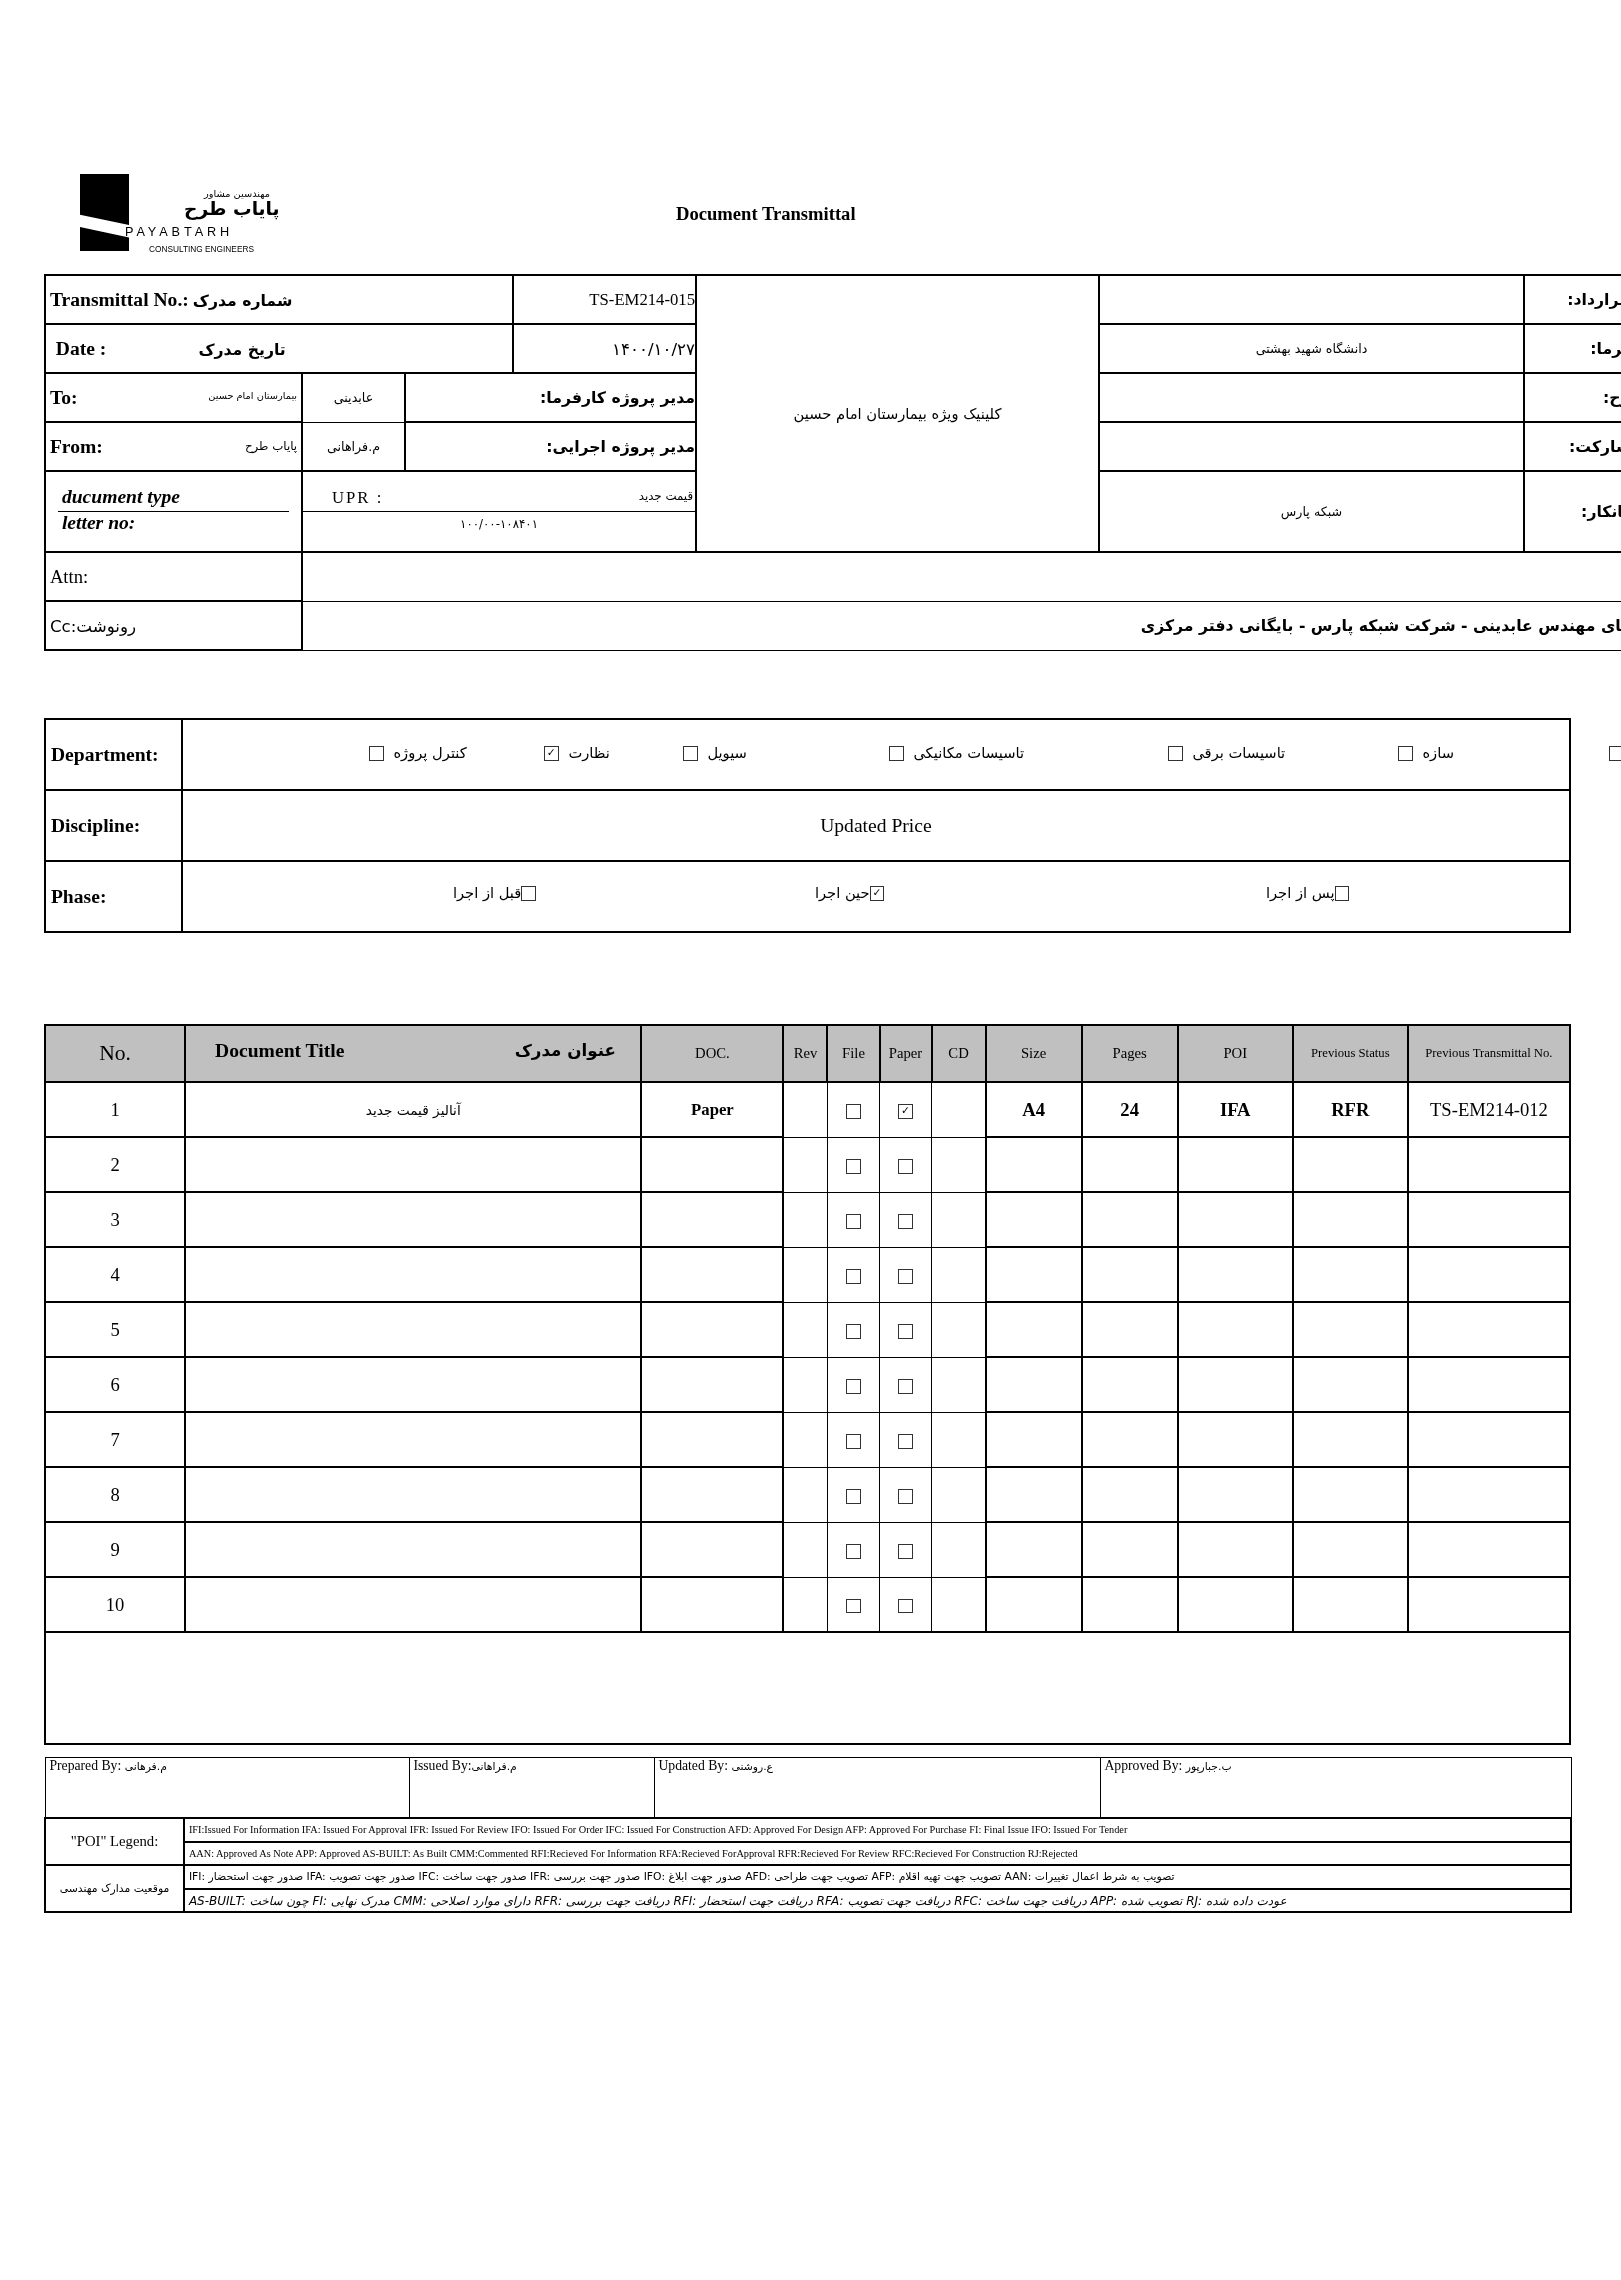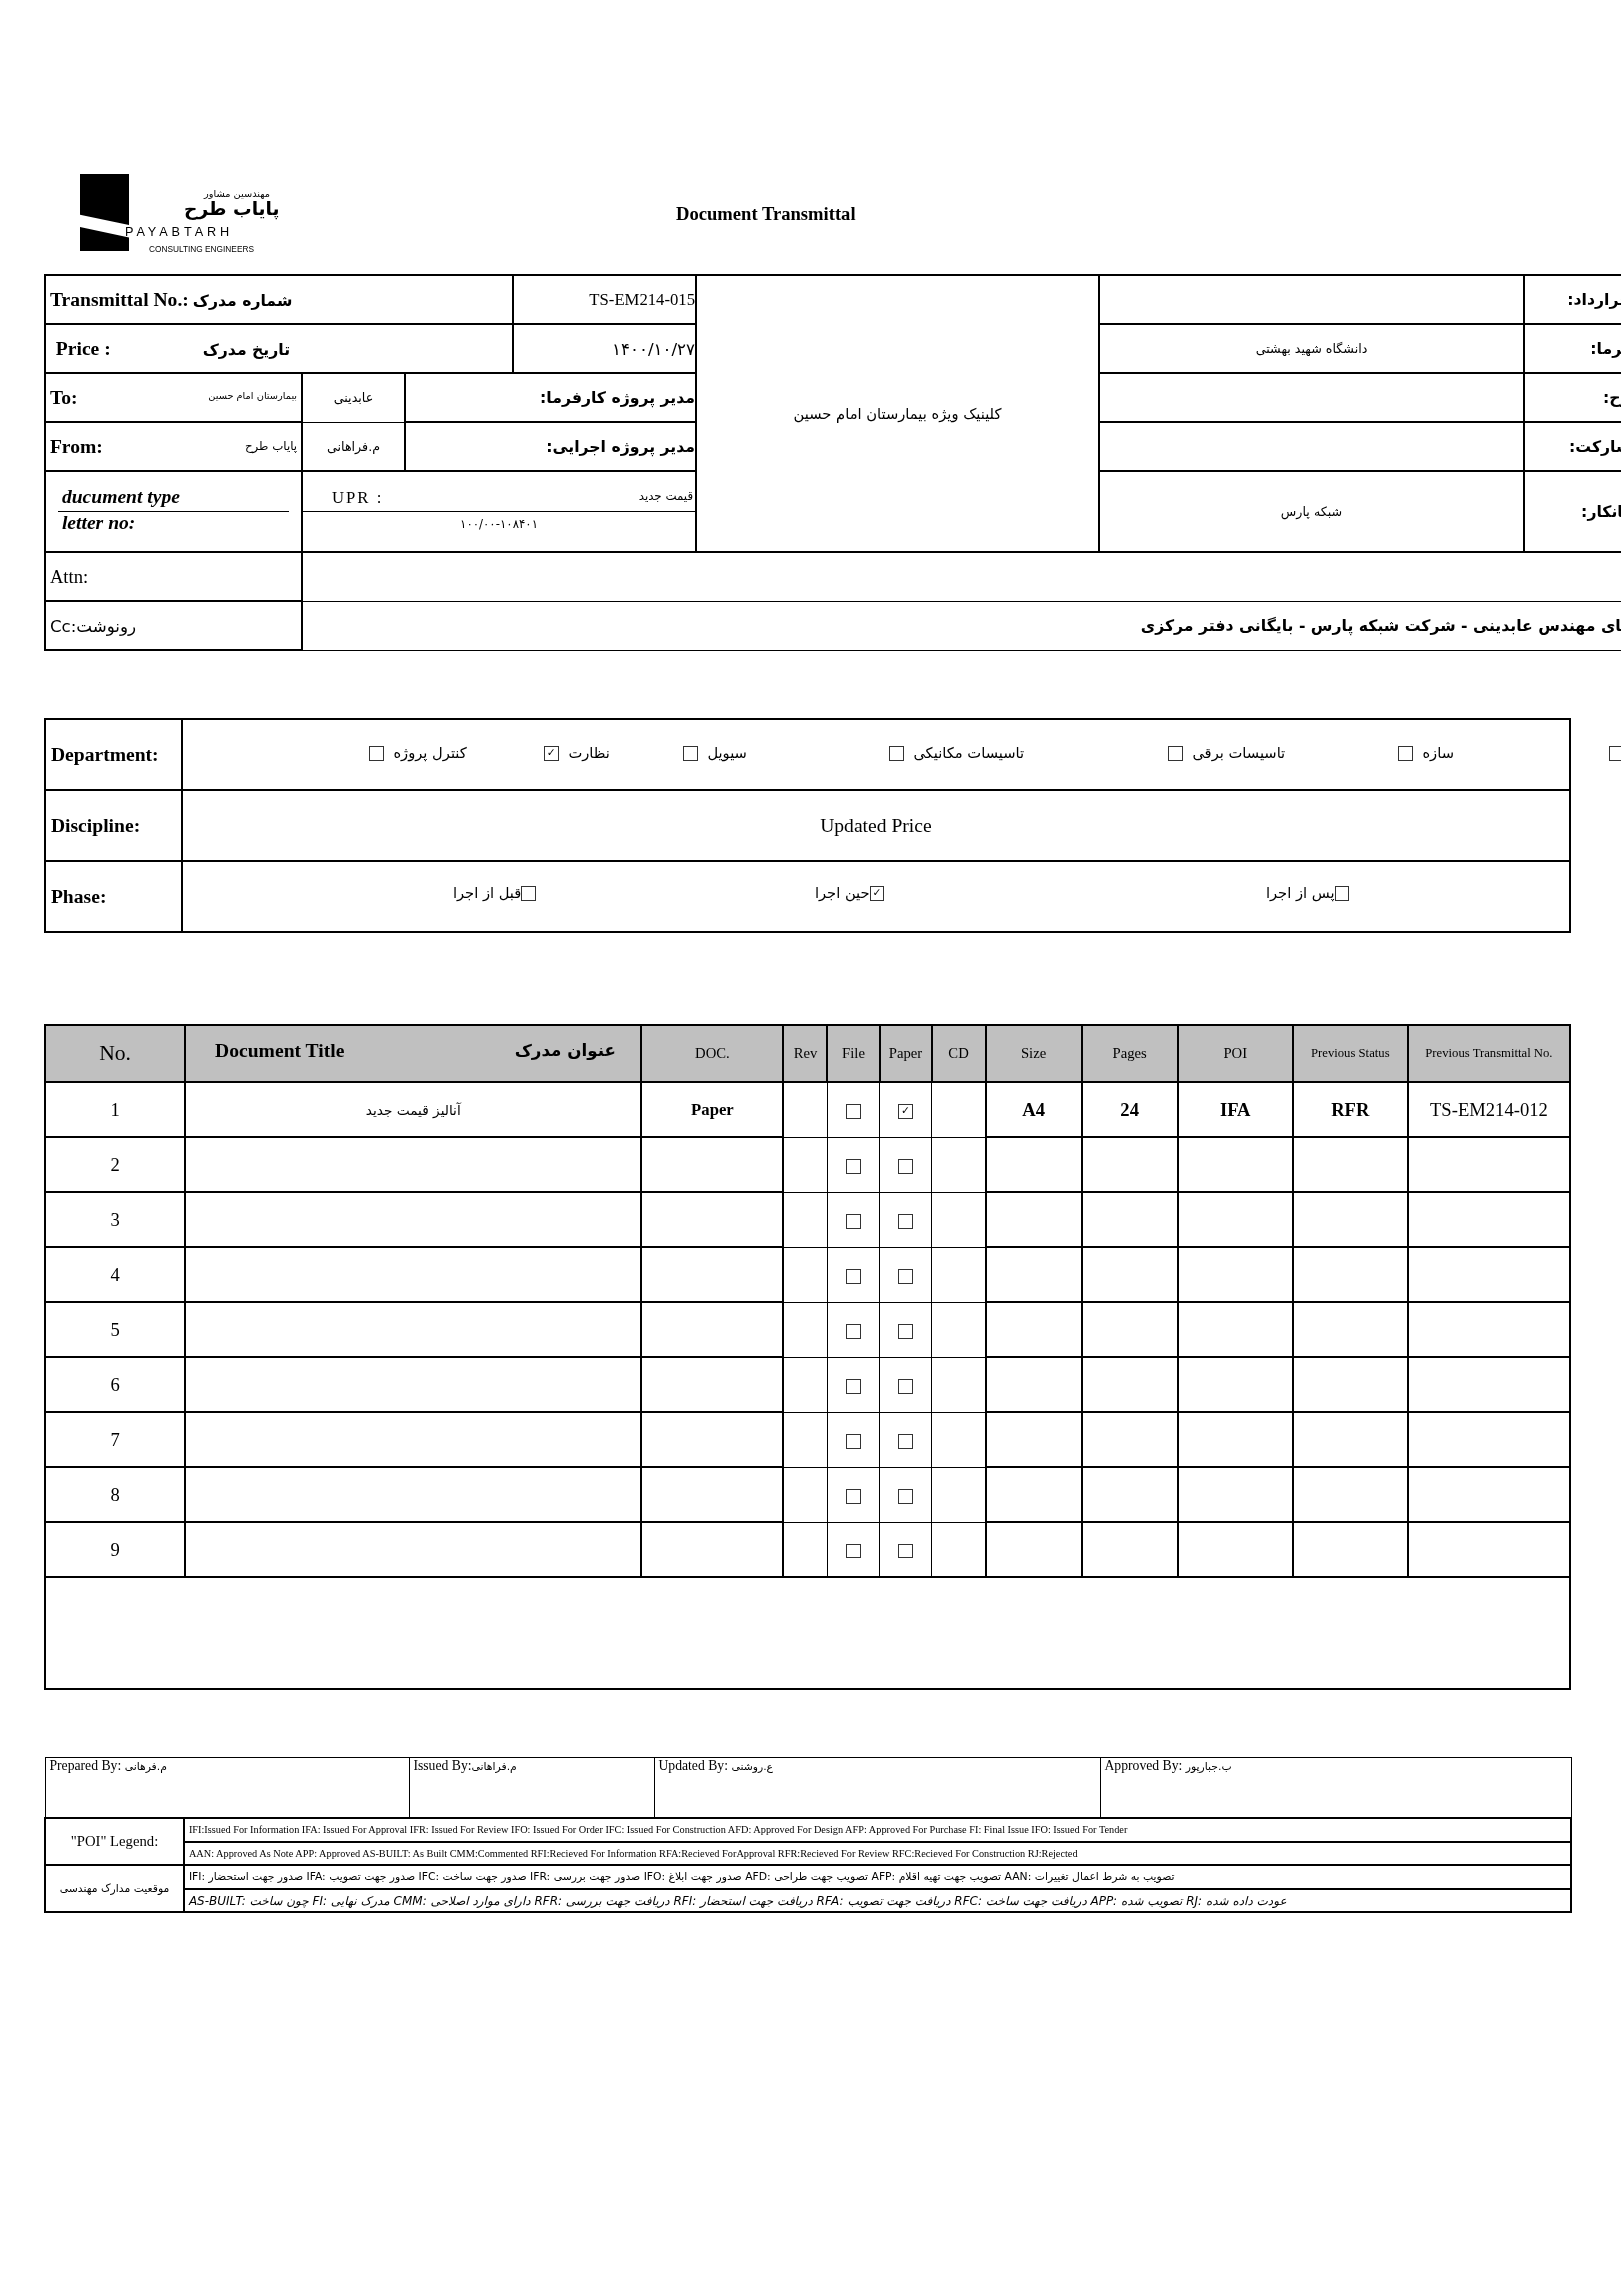--- a/index.html
+++ b/index.html
@@ -71,21 +71,21 @@
       <span class="lbl-en">Transmittal No.:</span>
       <span class="lbl-fa">شماره مدرک</span>
     </td>
     <td class="val">TS-EM214-015</td>
     <td rowspan="5" class="valfa" style="font-size:14.7px;">کلینیک ویژه بیمارستان امام حسین</td>
     <td class="valfa"></td>
     <td class="lbl-fa">شماره قرارداد:</td>
   </tr>
   <tr>
     <td colspan="3">
-      <span class="lbl-en" style="padding-left:9.8px;">Price  :</span>
+      <span class="lbl-en" style="padding-left:9.8px;">Date  :</span>
       <span class="lbl-fa" style="margin-left:88px;">تاریخ مدرک</span>
     </td>
     <td class="val fa">۱۴۰۰/۱۰/۲۷</td>
     <td class="valfa">دانشگاه شهید بهشتی</td>
     <td class="lbl-fa">نام کارفرما:</td>
   </tr>
   <tr>
     <td style="position:relative;">
       <span class="lbl-en">To:</span>
       <span class="fa" style="position:absolute;right:3.9px;top:15.7px;font-size:9.8px;">بیمارستان امام حسین</span>
@@ -314,20 +314,34 @@
         <td class="thin"></td>
         <td class="cbcell thin"><span class="cb"></span></td>
         <td class="cbcell thin"><span class="cb"></span></td>
         <td class="thin"></td>
         <td style="font-weight: bold;"></td>
         <td style="font-weight: bold;"></td>
         <td style="font-weight: bold;"></td>
         <td style="font-weight: bold;"></td>
         <td></td>
       </tr>
+      <tr>
+        <td>10</td>
+        <td class="fa" style="font-size: 13.7px;"></td>
+        <td style="font-weight: bold; font-size: 16.7px;"></td>
+        <td class="thin"></td>
+        <td class="cbcell thin"><span class="cb"></span></td>
+        <td class="cbcell thin"><span class="cb"></span></td>
+        <td class="thin"></td>
+        <td style="font-weight: bold;"></td>
+        <td style="font-weight: bold;"></td>
+        <td style="font-weight: bold;"></td>
+        <td style="font-weight: bold;"></td>
+        <td></td>
+      </tr>
     </tbody>
   <tbody>
       <tr>
         <td colspan="12" style="height:110px;"></td>
       </tr>
 </tbody>
   </table>
 
 <table class="sig legend-table" id="sigtable">
   <colgroup>

